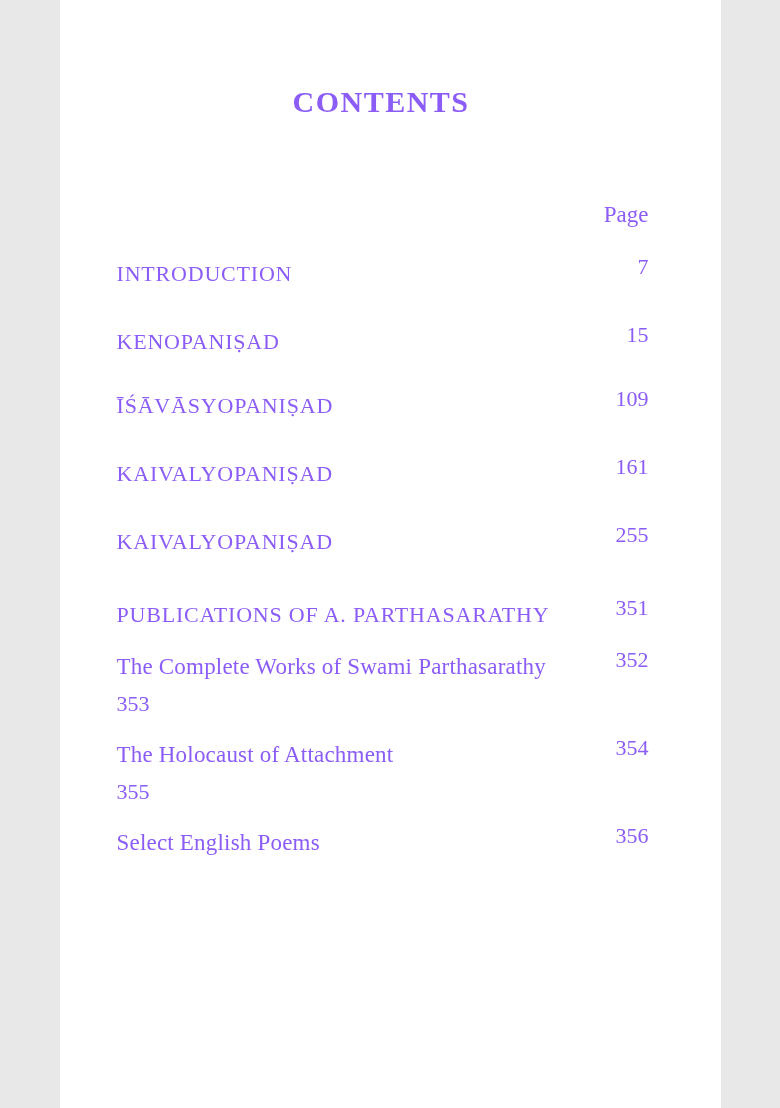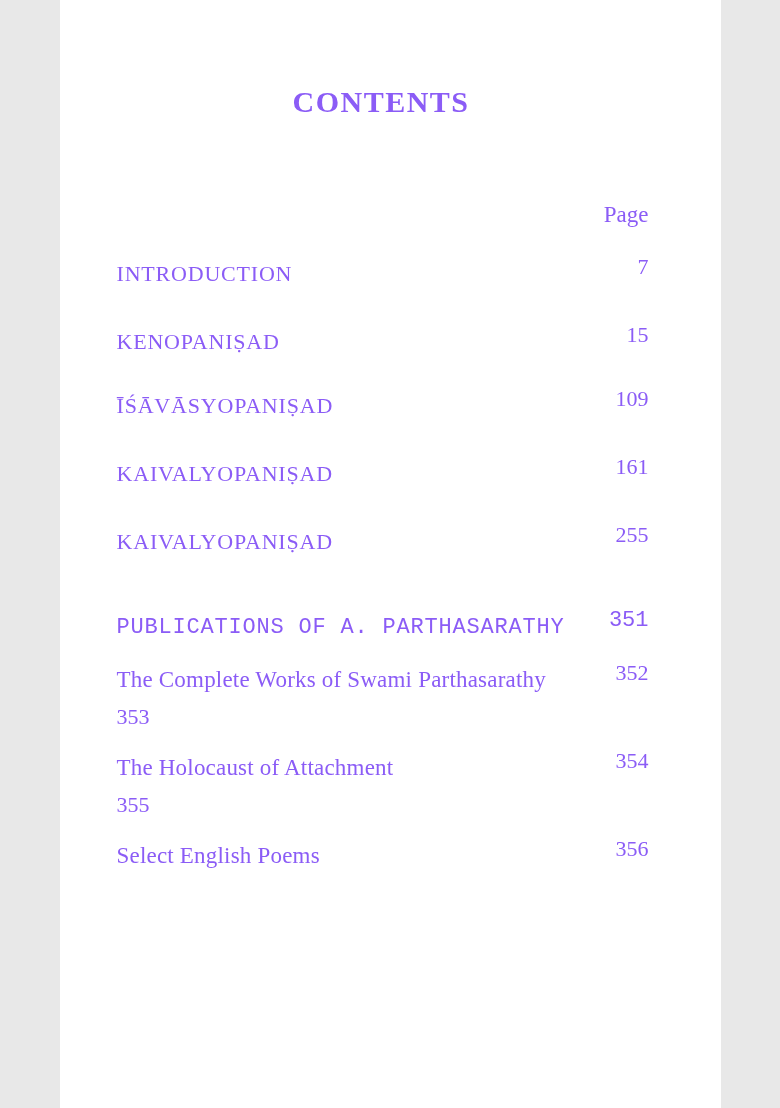--- a/index.html
+++ b/index.html
@@ -69,21 +69,21 @@
   }
   .two-line .entry-page {
     top: -14px;
   }
   .r1  { margin-top: 45px; }
   .r2  { margin-top: 32px; }
   .r3  { margin-top: 41px; }
   .r4  { margin-top: 37px; }
   .r5  { margin-top: 41px; }
   .r6  { margin-top: 41px; }
-  .r7  { margin-top: 59px; font-family: Liberation Mono, monospace; }
+  .r7  { margin-top: 46px; }
   .r8  { margin-top: 25px; }
   .r9  { margin-top: 17px; }
   .r10 { margin-top: 17px; }
   .r11 { margin-top: 17px; }
   .r12 { margin-top: 17px; }
 </style>
 </head>
 <body>
 
 <div class="book-page">

